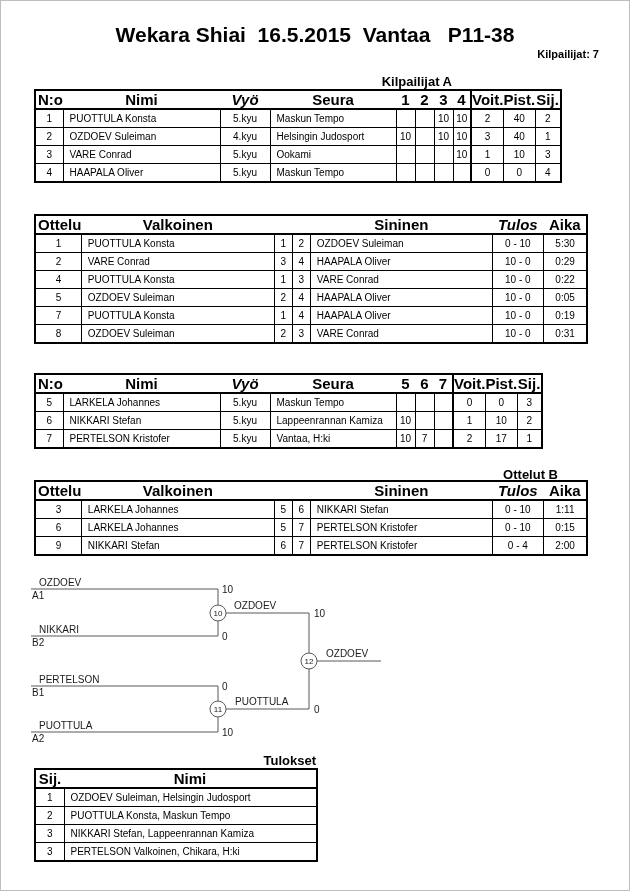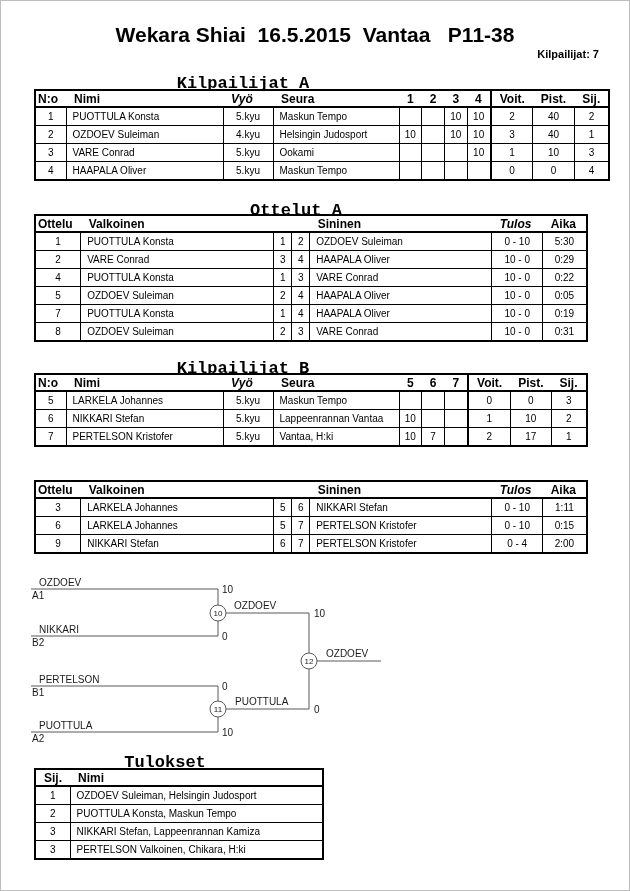--- a/index.html
+++ b/index.html
@@ -9,30 +9,30 @@
     font-family:"Liberation Sans","DejaVu Sans",sans-serif; color:#000;
   }
   .page-title {
     position:absolute; top:22px; left:0; width:100%;
     text-align:center; font-size:21px; font-weight:bold; white-space:pre;
   }
   .comp-count {
     position:absolute; top:47px; right:30px;
     font-size:11px; font-weight:bold;
   }
-  .sec-title { position:absolute; font-size:17px; font-weight:bold; text-align:center;font-family:Liberation Mono, monospace; }
+  .sec-title { position:absolute; font-size:13px; font-weight:bold; text-align:right; }
 
   table.dt {
     position:absolute; border-collapse:collapse; table-layout:fixed;
     background:#fff; border:2px solid #000;
   }
   table.dt th {
-    font-size:12px; font-weight:bold; height:15px; padding:0 8px;
+    font-size:15px; font-weight:bold; height:15px; padding:0 0;
     border:none; border-bottom:2px solid #000; white-space:nowrap; overflow:hidden;
-    text-align:left;
+    text-align:center;
   }
   table.dt td {
     font-size:10px; height:17px; padding:0; border:1px solid #000;
     white-space:nowrap; overflow:hidden; vertical-align:middle;
   }
   .al { text-align:left; padding-left:6px !important; }
   .ac { text-align:center; }
   .hl { text-align:left; padding-left:2px !important; }
   th.div-l { border-left:1px solid #000; }
   th.div-r { border-right:1px solid #000;font-style:italic; }
@@ -135,21 +135,20 @@
           <td class="ac"></td>
           <td class="ac"></td>
           <td class="ac"></td>
           <td class="ac thick-l">0</td>
           <td class="ac">0</td>
           <td class="ac">4</td>
         </tr>
       </tbody>
   </table>
 
-  <div class="sec-title" style="top:200px;left:33px;width:524px;">Ottelut A</div>
   <table class="dt" style="top:213px;left:33px;">
     <colgroup>
       <col style="width:22px">
         <col style="width:193px">
         <col style="width:18px">
         <col style="width:18px">
       <col style="width:182px">
         <col style="width:51px">
         <col style="width:44px">
     </colgroup>
@@ -220,21 +219,20 @@
           <td class="al">OZDOEV Suleiman</td>
           <td class="ac">2</td>
           <td class="ac">3</td>
           <td class="al">VARE Conrad</td>
           <td class="ac">10 - 0</td>
           <td class="ac">0:31</td>
         </tr>
       </tbody>
   </table>
 
-  <div class="sec-title" style="top:358px;left:33px;width:418px;">Kilpailijat B</div>
   <table class="dt" style="top:372px;left:33px;">
     <colgroup>
       <col style="width:17px">
         <col style="width:157px">
         <col style="width:50px">
         <col style="width:126px">
       <col style="width:19px">
         <col style="width:19px">
         <col style="width:19px">
       <col style="width:27px">
@@ -267,21 +265,21 @@
           <td class="ac"></td>
           <td class="ac thick-l">0</td>
           <td class="ac">0</td>
           <td class="ac">3</td>
         </tr>
 
         <tr>
           <td class="ac">6</td>
           <td class="al">NIKKARI Stefan</td>
           <td class="ac">5.kyu</td>
-          <td class="al">Lappeenrannan Vantaa</td>
+          <td class="al">Lappeenrannan Kamiza</td>
           <td class="ac">10</td>
           <td class="ac"></td>
           <td class="ac"></td>
           <td class="ac thick-l">1</td>
           <td class="ac">10</td>
           <td class="ac">2</td>
         </tr>
 
         <tr>
           <td class="ac">7</td>
@@ -291,20 +289,21 @@
           <td class="ac">10</td>
           <td class="ac">7</td>
           <td class="ac"></td>
           <td class="ac thick-l">2</td>
           <td class="ac">17</td>
           <td class="ac">1</td>
         </tr>
       </tbody>
   </table>
 
+  <div class="sec-title" style="top:466px;left:33px;width:524px;">Ottelut B</div>
   <table class="dt" style="top:479px;left:33px;">
     <colgroup>
       <col style="width:22px">
         <col style="width:193px">
         <col style="width:18px">
         <col style="width:18px">
       <col style="width:182px">
         <col style="width:51px">
         <col style="width:44px">
     </colgroup>
@@ -380,21 +379,21 @@
     <text x="234" y="139">PUOTTULA</text>
     <text x="313" y="147">0</text>
 
     <path d="M308,47 V143"></path>
     <circle cx="308" cy="95" r="8"></circle>
     <text class="node-num" x="308" y="98">12</text>
     <path d="M316,95 H380"></path>
     <text x="325" y="91">OZDOEV</text>
   </svg>
 
-  <div class="sec-title" style="top:752px;left:23px;width:282px;">Tulokset</div>
+  <div class="sec-title" style="top:752px;left:33px;width:282px;">Tulokset</div>
   <table class="dt" style="top:767px;left:33px;">
     <colgroup>
       <col style="width:29px">
         <col style="width:253px">
     </colgroup>
     <thead>
       <tr>
         <th>Sij.</th>
         <th class="div-l">Nimi</th>
       </tr>

